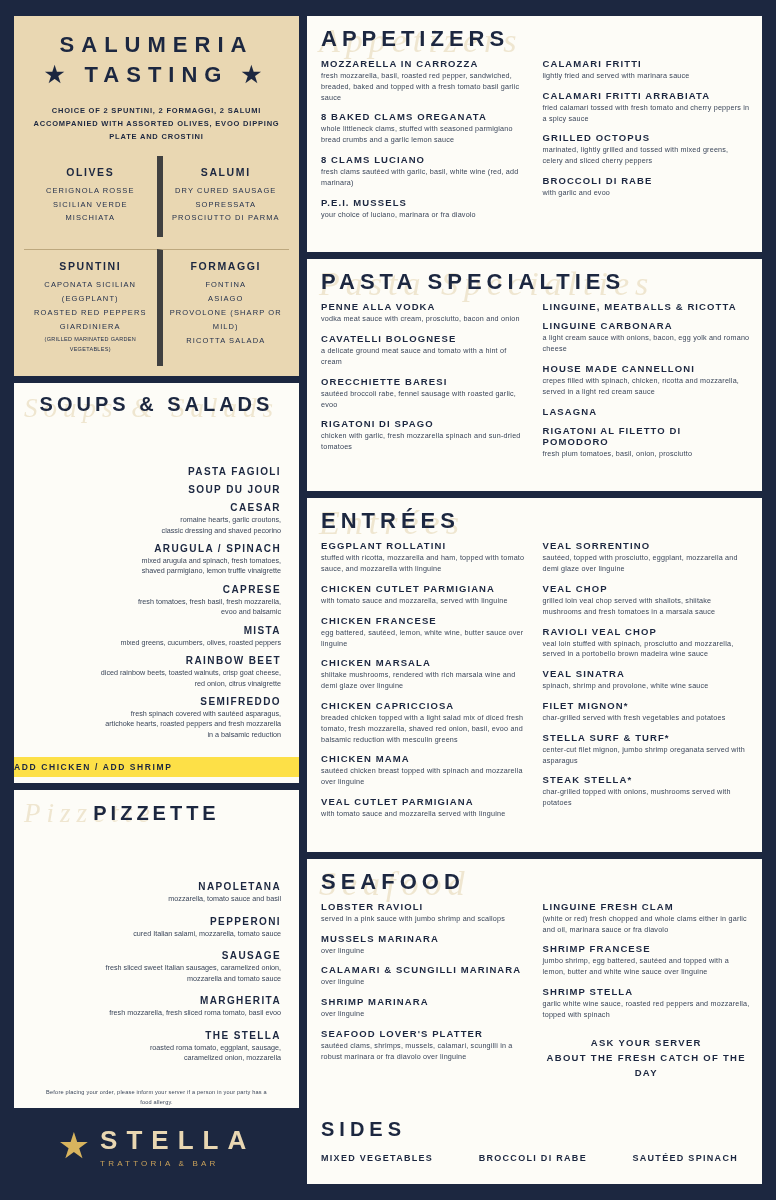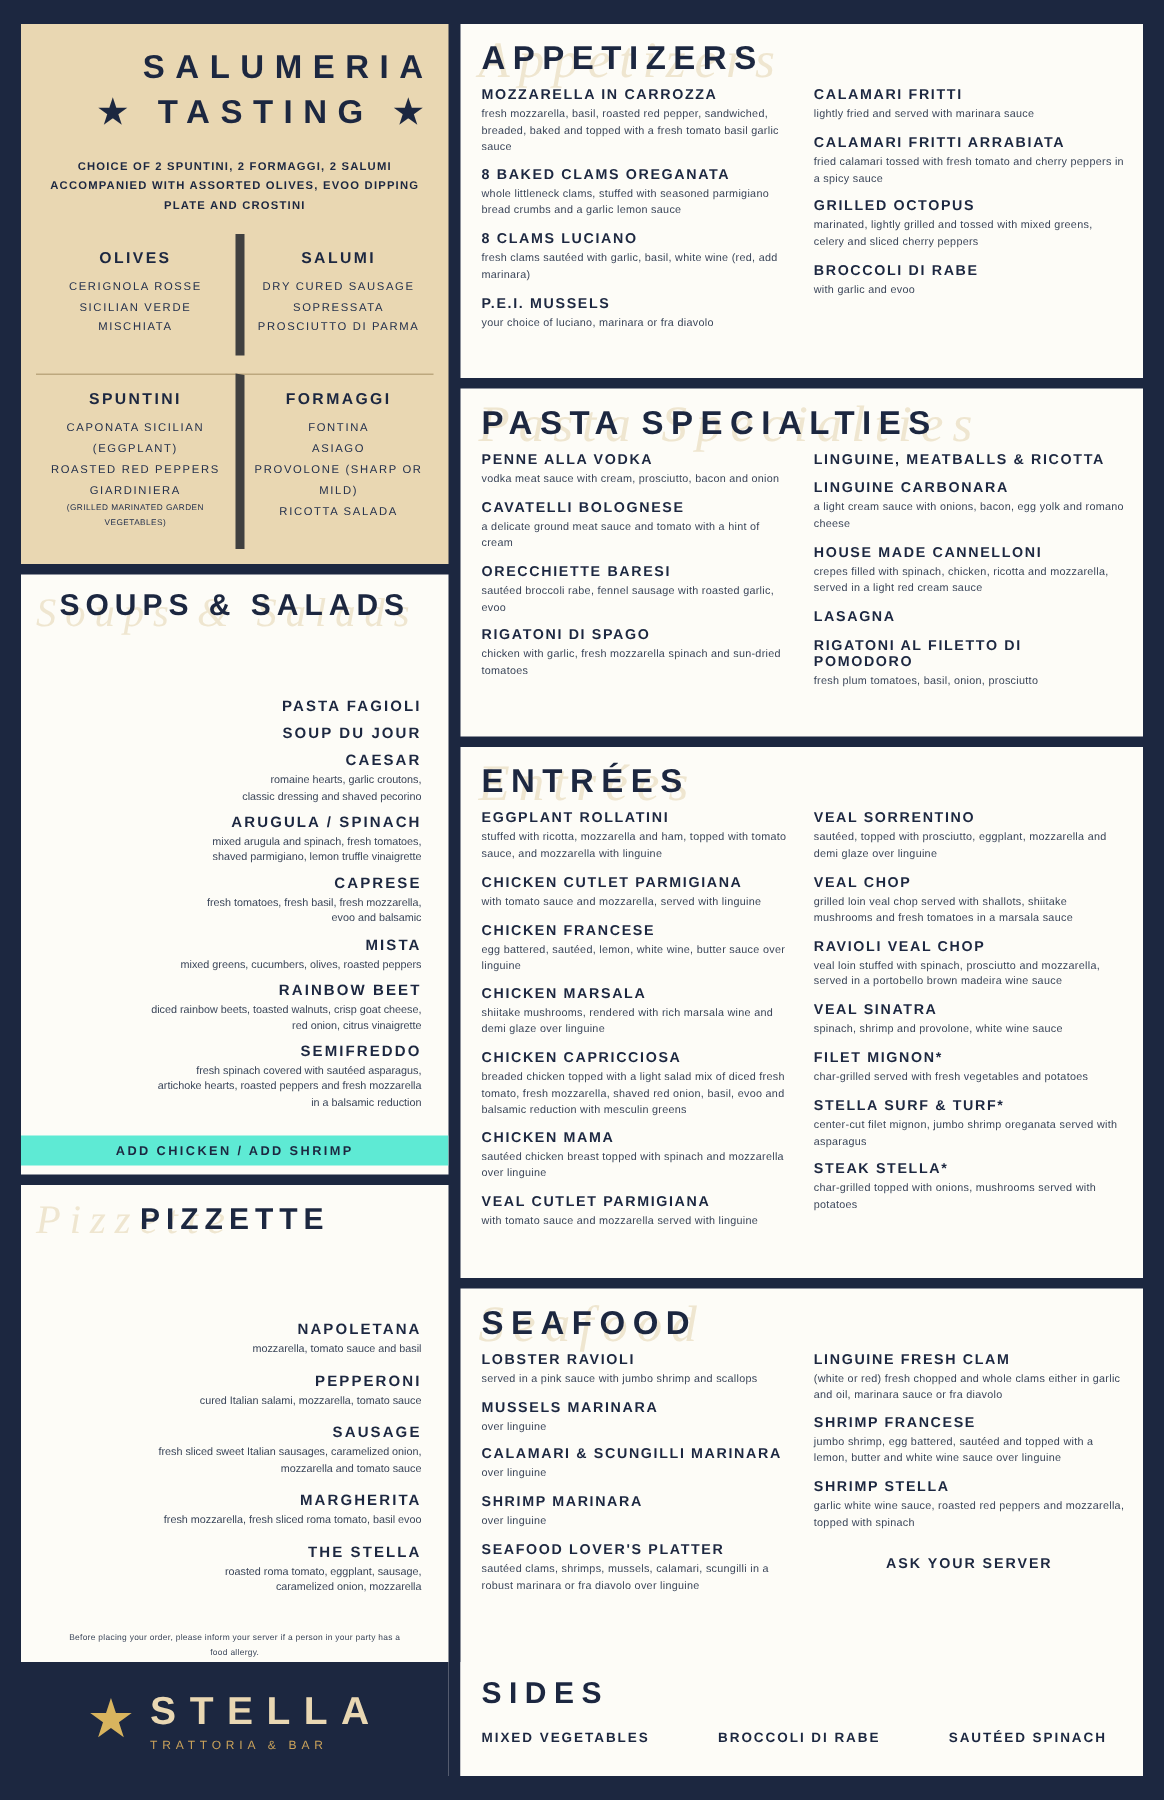--- a/index.html
+++ b/index.html
@@ -21,21 +21,21 @@
   }
   .col-left { width: 285px; display: flex; flex-direction: column; gap: 7px; }
   .col-right { flex: 1; display: flex; flex-direction: column; gap: 7px; }
 
   .panel { background: #fdfcf7; position: relative; overflow: hidden; }
   .panel-tan { background: #e9d7b2; }
 
   
   .salumeria { padding: 14px 10px 10px; }
   .sal-title {
-    text-align: right;
+    text-align: center;
     font-family: "Liberation Sans", sans-serif;
     font-weight: bold;
     letter-spacing: 7px;
     font-size: 22px;
     color: #1c2740;
     line-height: 1.35;
   }
   .sal-sub {
     text-align: center;
     font-size: 7.5px;
@@ -122,22 +122,21 @@
     letter-spacing: 1.4px;
     color: #1c2740;
     margin-bottom: 2px;
   }
   .cen-desc {
     font-size: 7.2px;
     line-height: 1.45;
     color: #3a4559;
   }
   .addon {
-    background: #5eead4;
-    text-align: center;
+    background: #fde047;
     font-size: 8.5px;
     font-weight: bold;
     letter-spacing: 1.6px;
     color: #1c2740;
     padding: 5px 0;
     margin: 4px 0 0;
   }
 
   
   .disclaimer {
@@ -521,20 +520,21 @@
           <div class="item">
             <div class="item-name">SHRIMP FRANCESE</div>
             <div class="item-desc">jumbo shrimp, egg battered, sautéed and topped with a lemon, butter and white wine sauce over linguine</div>
           </div>
           <div class="item">
             <div class="item-name">SHRIMP STELLA</div>
             <div class="item-desc">garlic white wine sauce, roasted red peppers and mozzarella, topped with spinach</div>
           </div>
           <div class="ask">
             <div>ASK YOUR SERVER</div>
+            <div>ABOUT THE FRESH CATCH OF THE DAY</div>
           </div>
         </div>
       </div>
     </div>
   </div>
 
   <div class="footer" style="position:absolute;left:14px;right:14px;bottom:16px">
     <div class="logo-box">
       <span class="star">★</span>
       <span class="logo-text">

